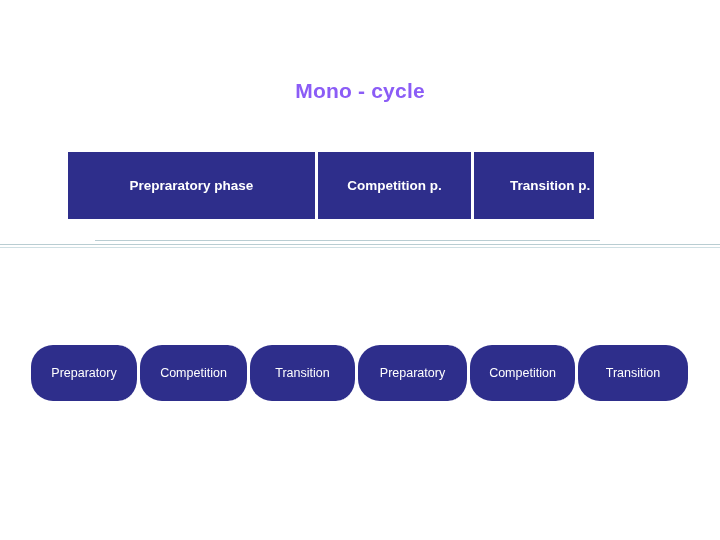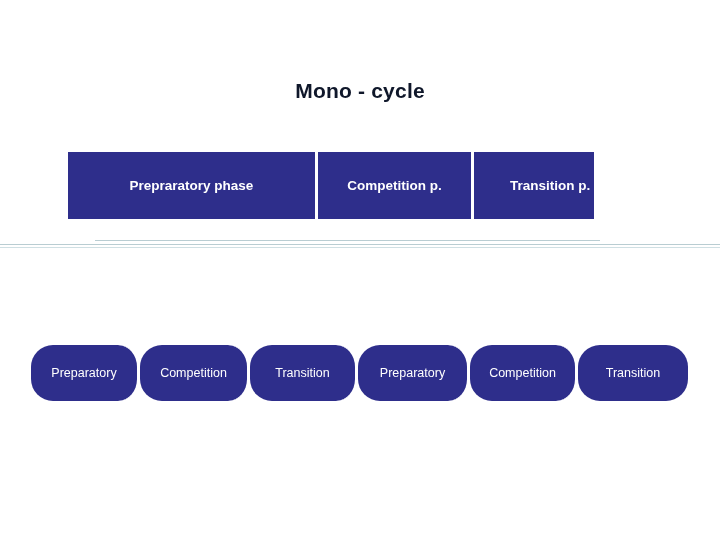--- a/index.html
+++ b/index.html
@@ -17,21 +17,21 @@
 
   .slide {
     position: absolute;
     inset: 0;
   }
 
   
   .section-title {
     position: absolute;
     text-align: center;
-    color: #0f172a;
+    color: #8b5cf6;
     font-weight: bold;
     white-space: nowrap;
   }
   #mono-title {
     left: 0;
     right: 0;
     top: 79px;
     font-size: 21px;
     letter-spacing: 0.2px;
   }

